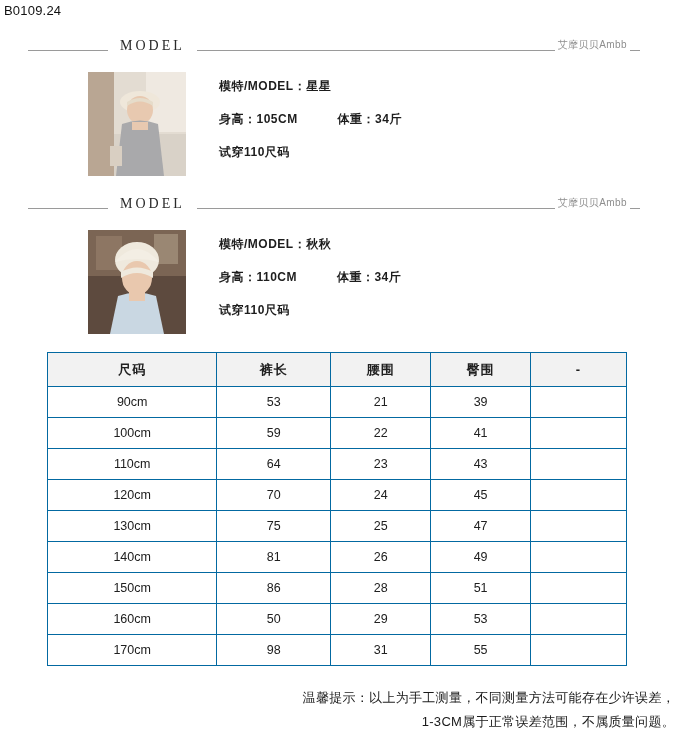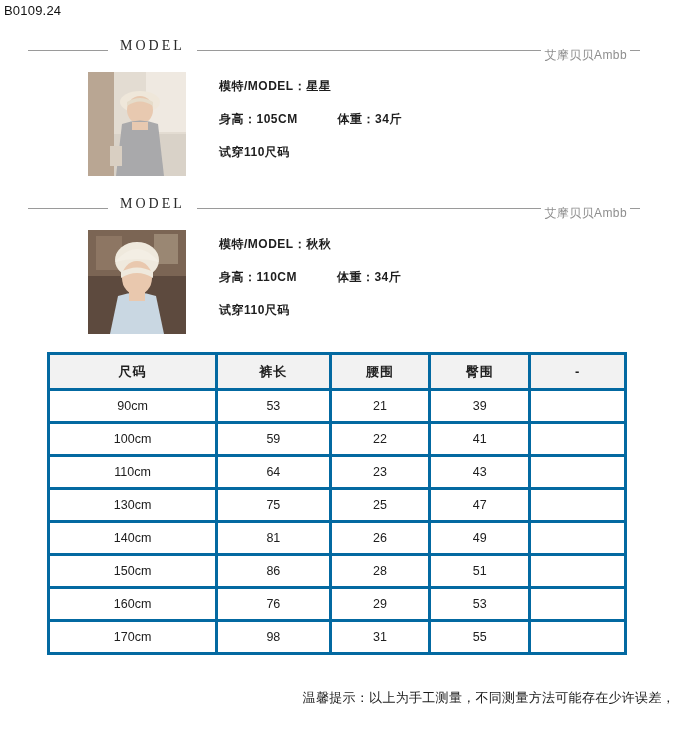--- a/index.html
+++ b/index.html
@@ -59,22 +59,22 @@
     padding: 0 12px;
     font-family: "Liberation Serif", serif;
     font-size: 14px;
     letter-spacing: 3px;
     color: #2a2a2a;
     text-align: right;
   }
   .brand {
     position: absolute;
     right: 45px;
-    top: 9px;
-    font-size: 12px;
+    top: 0;
+    font-size: 10px;
     color: #8e8e8e;
     letter-spacing: 0.4px;
     background: #ffffff;
     padding: 0 3px;
   }
   .model-body {
     position: relative;
     margin-top: 8px;
     height: 110px;
   }
@@ -122,21 +122,21 @@
   
   .size-table {
     position: absolute;
     left: 47px;
     top: 352px;
     width: 580px;
     border-collapse: collapse;
     font-size: 12.5px;
   }
   .size-table td, .size-table th {
-    border: 3px solid #0369a1;
+    border: 1px solid #0369a1;
     height: 30px;
     text-align: center;
     font-weight: normal;
     color: #202020;
     padding: 0;
   }
   .size-table thead th {
     background: #f2f2f2;
     font-weight: bold;
     font-size: 13px;
@@ -273,20 +273,27 @@
         <td></td>
       </tr>
       <tr>
         <td>110cm</td>
         <td>64</td>
         <td>23</td>
         <td>43</td>
         <td></td>
       </tr>
       <tr>
+        <td>120cm</td>
+        <td>70</td>
+        <td>24</td>
+        <td>45</td>
+        <td></td>
+      </tr>
+      <tr>
         <td>130cm</td>
         <td>75</td>
         <td>25</td>
         <td>47</td>
         <td></td>
       </tr>
       <tr>
         <td>140cm</td>
         <td>81</td>
         <td>26</td>
@@ -295,32 +302,33 @@
       </tr>
       <tr>
         <td>150cm</td>
         <td>86</td>
         <td>28</td>
         <td>51</td>
         <td></td>
       </tr>
       <tr>
         <td>160cm</td>
-        <td>76</td>
+        <td>50</td>
         <td>29</td>
         <td>53</td>
         <td></td>
       </tr>
       <tr>
         <td>170cm</td>
         <td>98</td>
         <td>31</td>
         <td>55</td>
         <td></td>
       </tr>
     </tbody>
   </table>
 
   <div class="note">
     <div>温馨提示：以上为手工测量，不同测量方法可能存在少许误差，</div>
+    <div>1-3CM属于正常误差范围，不属质量问题。</div>
   </div>
 
 </div>
 
 </body></html>

